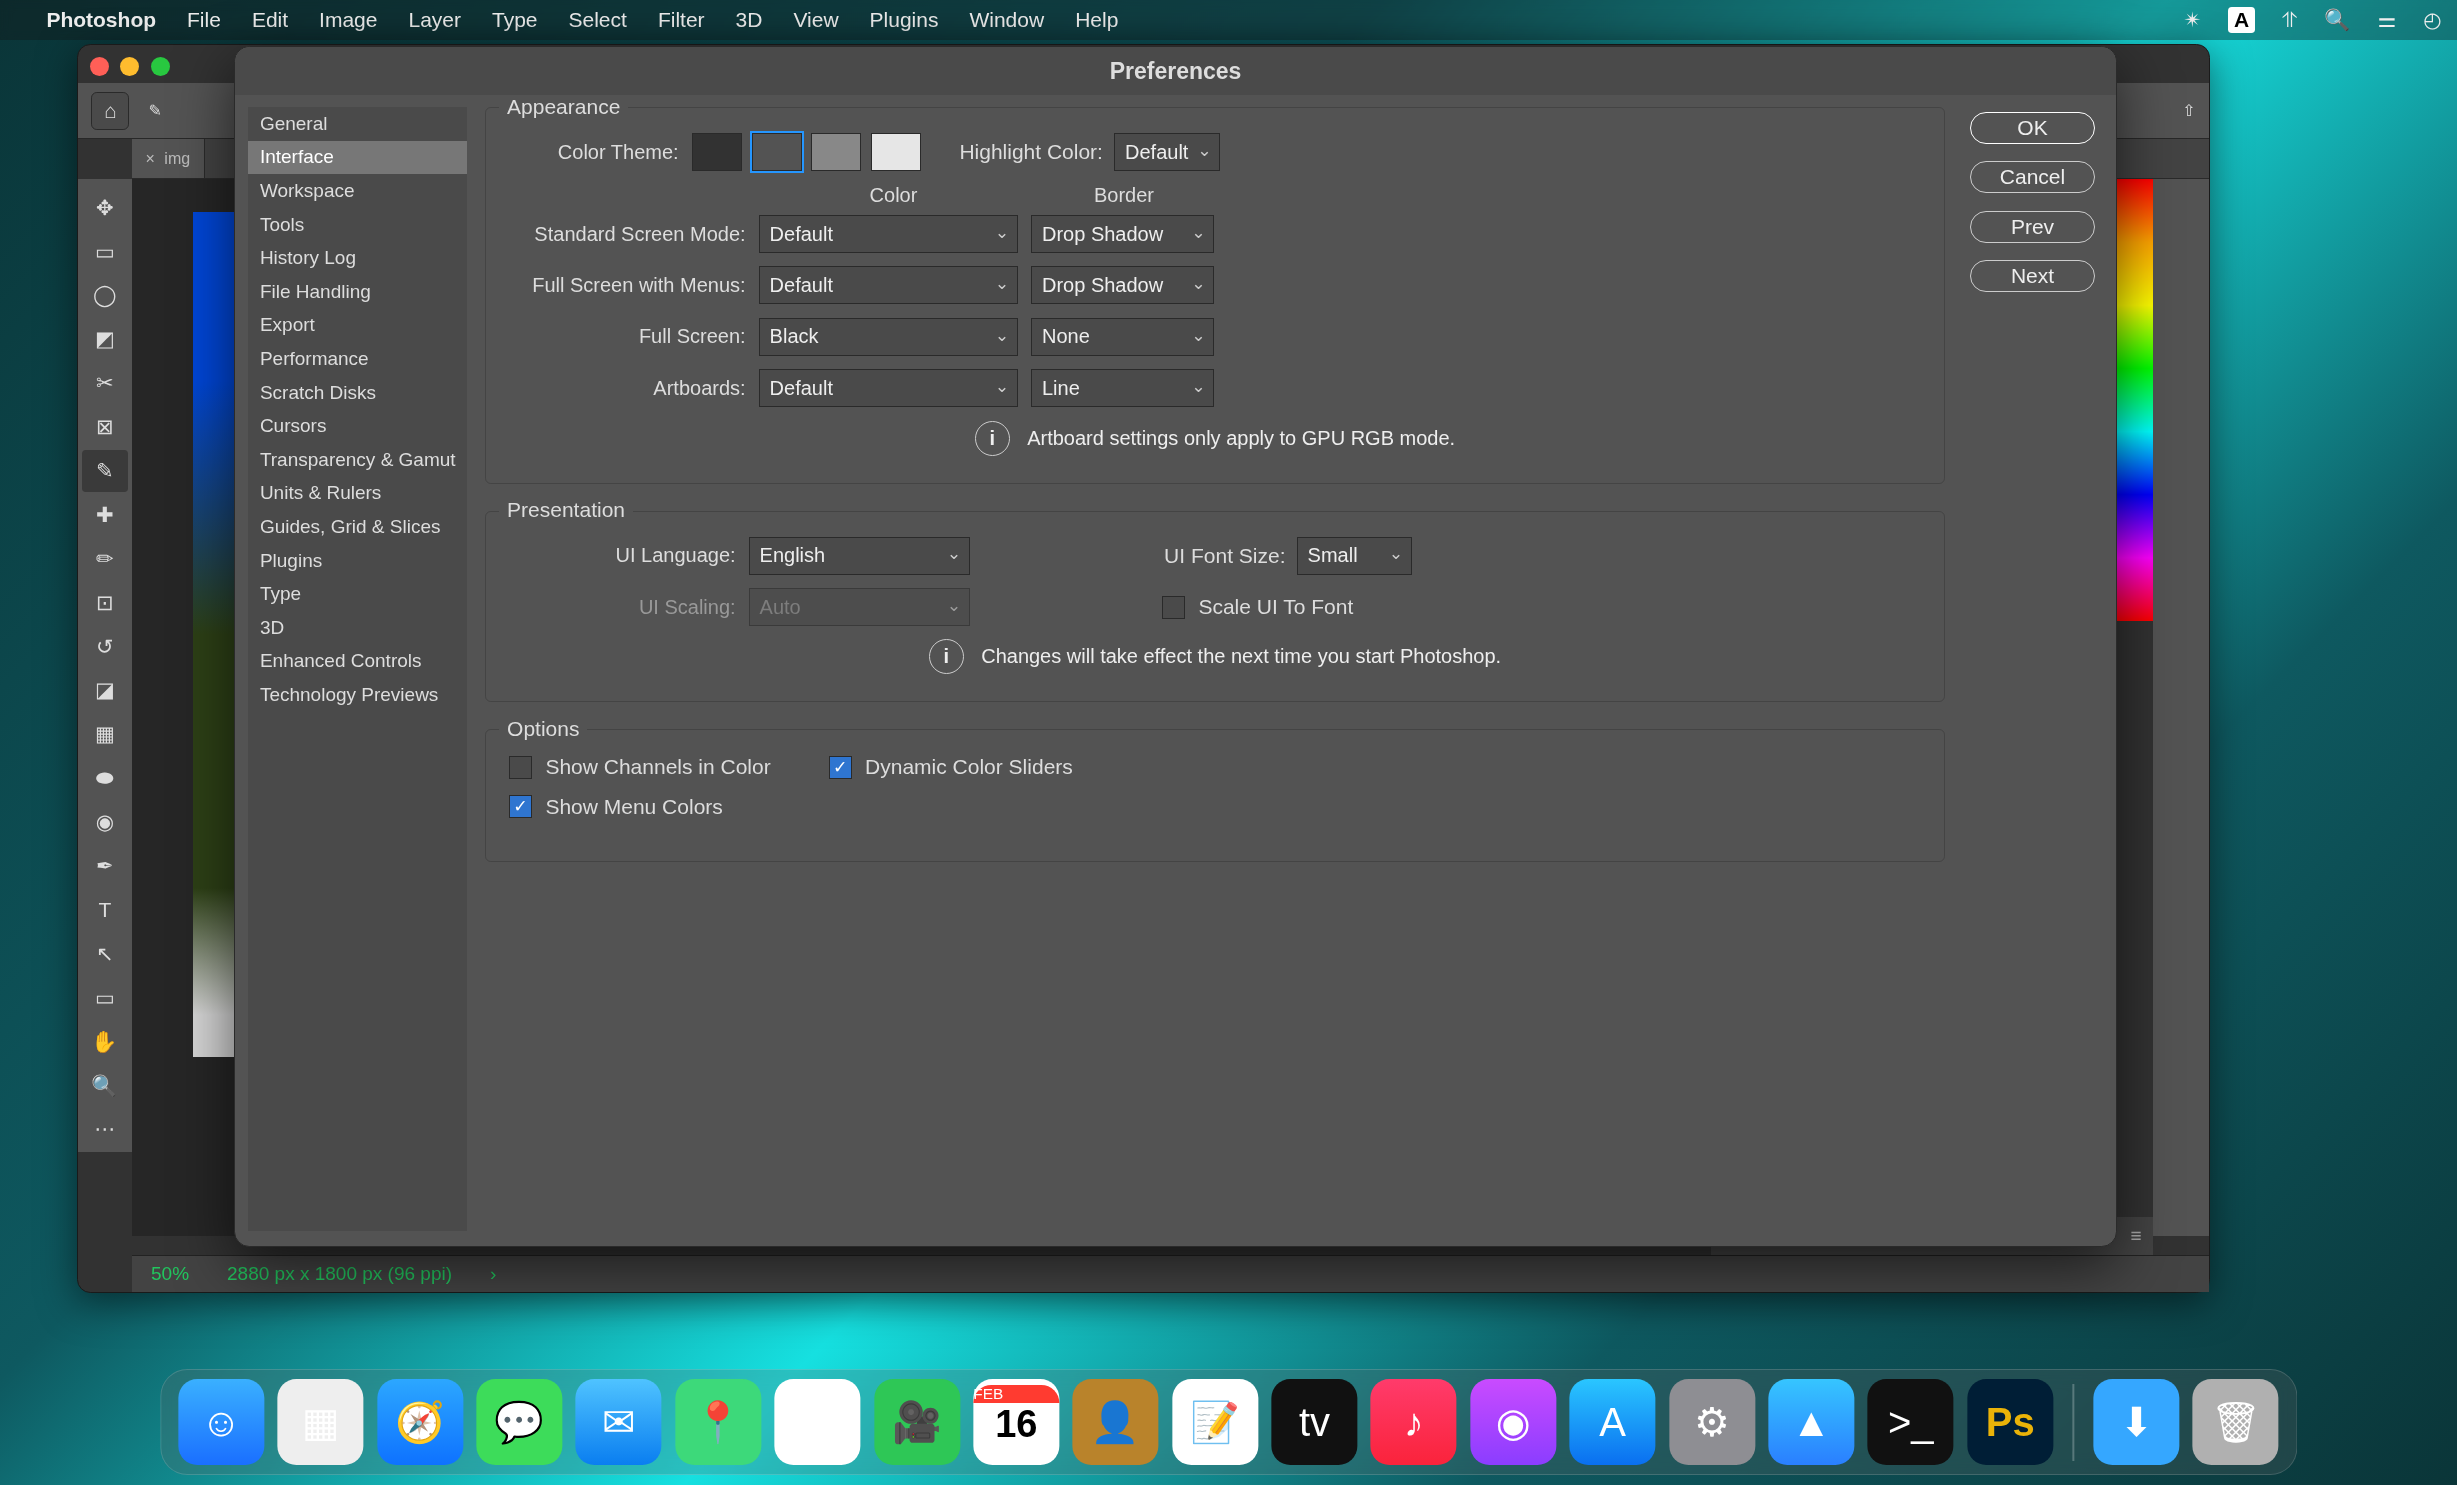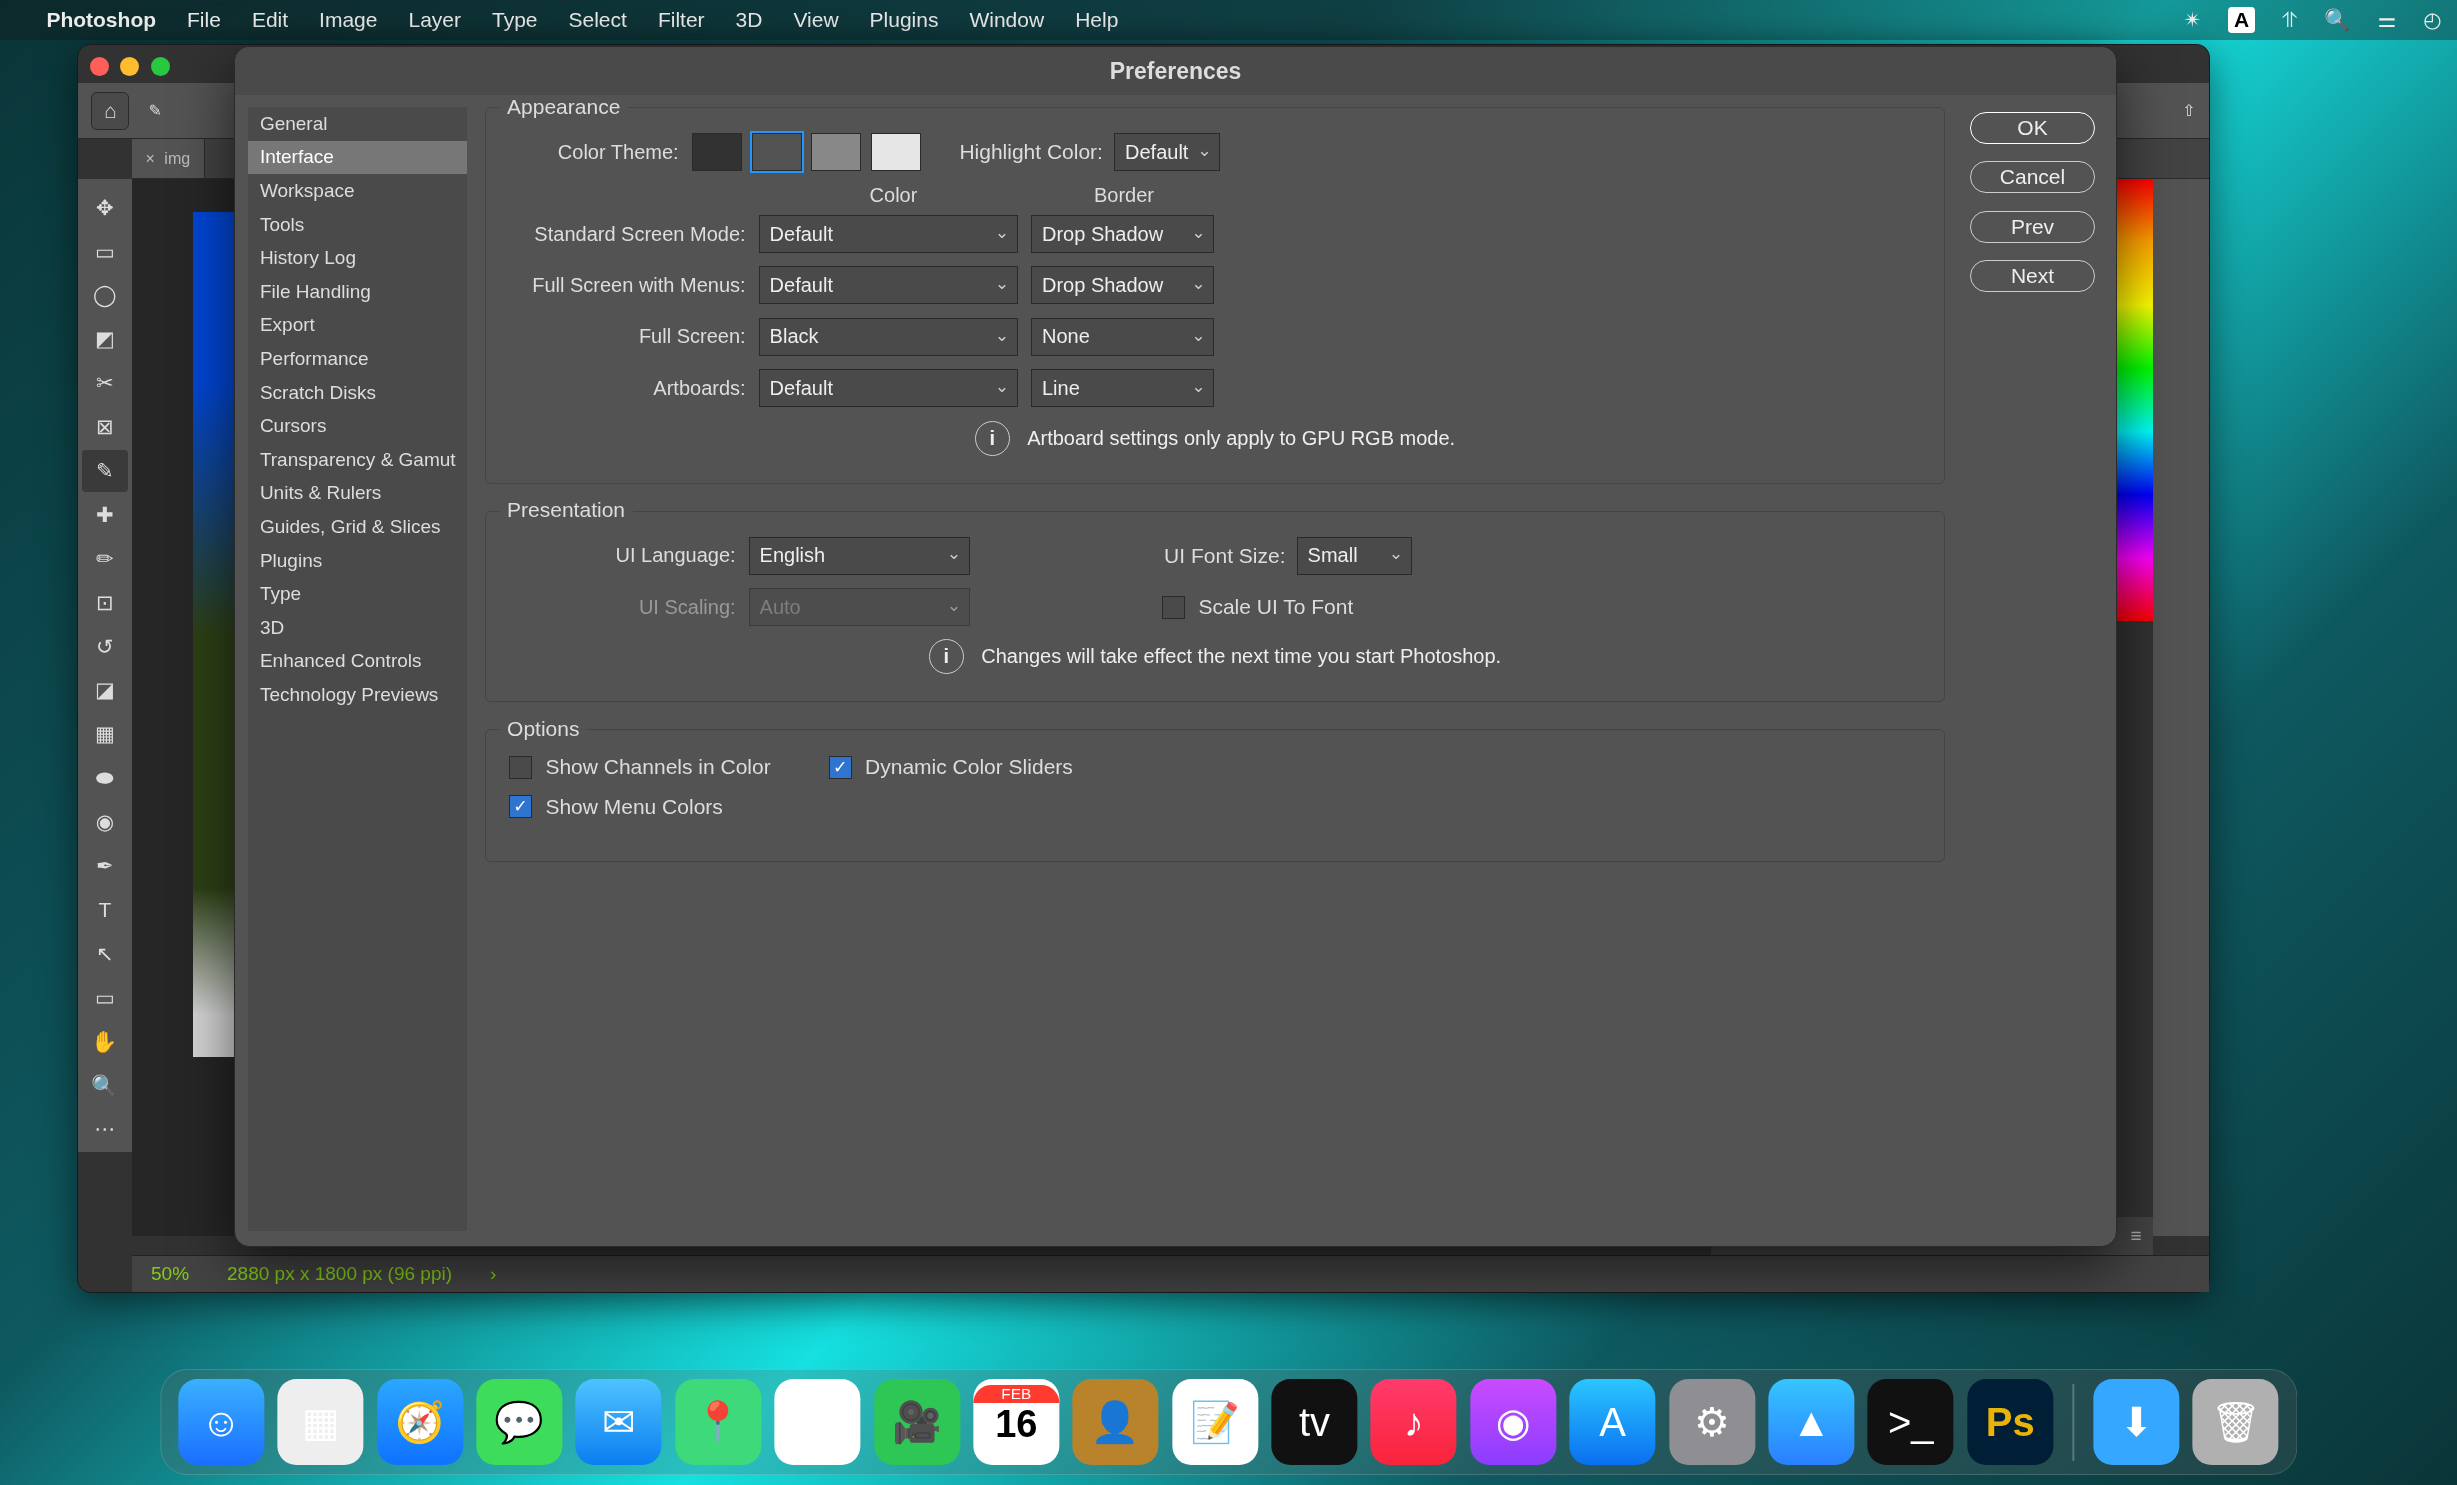--- a/index.html
+++ b/index.html
@@ -13,21 +13,21 @@
 .tl{width:19px;height:19px;border-radius:50%;}
 .optbar{position:absolute;left:0;top:38px;height:56px;width:100%;background:#535353;border-bottom:1px solid #282828;display:flex;align-items:center;padding:0 13.4px;gap:19px;color:#ddd;}
 .homeicon{width:38px;height:38px;background:#4a4a4a;border:1px solid #2a2a2a;border-radius:5.8px;display:flex;align-items:center;justify-content:center;font-size:21px;}
 .toolbar{position:absolute;left:0;top:134px;width:54px;background:#535353;padding-top:5.8px;}
 .tool{width:46px;height:42px;margin:1.9px 3.8px;display:flex;align-items:center;justify-content:center;color:#ddd;font-size:21px;border-radius:3.8px;}
 .tool.sel{background:#3a3a3a;}
 .doc-tabbar{position:absolute;left:54px;top:94px;right:0;height:40px;background:#434343;display:flex;align-items:center;color:#bbb;border-bottom:1px solid #2a2a2a;}
 .doc-tab{padding:0 13.4px;height:100%;display:flex;align-items:center;gap:9.6px;background:#535353;border-right:1px solid #2a2a2a;}
 .canvas{position:absolute;left:54px;top:134px;width:1499px;height:1057px;background:#262626;}
 .imgthumb{position:absolute;left:115px;top:167px;width:163px;height:845px;background:linear-gradient(#0046d6 0%,#0046d6 20%,#2d4016 50%,#2d4016 80%,#d5d5d5 95%);}
-.statusbar{position:absolute;left:54px;bottom:0;right:0;height:37px;background:#434343;color:#84cc16;display:flex;align-items:center;padding:0 19px;gap:38px;font-size:19px;border-top:1px solid #222;}
+.statusbar{position:absolute;left:54px;bottom:0;right:0;height:37px;background:#434343;color:#22c55e;display:flex;align-items:center;padding:0 19px;gap:38px;font-size:19px;border-top:1px solid #222;}
 .rpanel{position:absolute;right:0;top:134px;width:56px;height:1057px;background:#535353;}
 .colorstrip{position:absolute;right:56px;top:134px;width:38px;height:442px;background:linear-gradient(red,orange,yellow,lime,cyan,blue,magenta,red);}
 .ptabs{position:absolute;right:56px;bottom:37px;height:38px;width:442px;background:#434343;color:#aaa;display:flex;align-items:center;padding:0 11.5px;gap:23px;font-size:19px;}
 .ptabs .a{color:#fff;font-weight:600;}
 
 .prefs{position:absolute;left:234px;top:46px;width:1883px;height:1201px;background:#535353;border-radius:15.4px;box-shadow:0 19px 58px rgba(0,0,0,.6);border:1px solid #2a2a2a;color:#ddd;font-size:21px;}
 .prefs-title{position:absolute;left:0;top:0;width:100%;height:48px;background:#4a4a4a;display:flex;align-items:center;justify-content:center;font-size:23px;font-weight:600;border-radius:15.4px 15.4px 0 0;}
 .sidebar{position:absolute;left:13.4px;top:60px;width:219px;height:1124px;background:#4a4a4a;}
 .side-item{padding:5.8px 11.5px;font-size:19px;cursor:pointer;}
 .side-item.active{background:#777;color:#fff;}
@@ -269,21 +269,21 @@
 <div class="dock">
   <div class="dicon" style="background:linear-gradient(#3ab0ff,#1a6fff)">☺</div>
   <div class="dicon" style="background:#eee">▦</div>
   <div class="dicon" style="background:linear-gradient(#2ca7ff,#0e72ff)">🧭</div>
   <div class="dicon" style="background:#3ddc5a">💬</div>
   <div class="dicon" style="background:linear-gradient(#4fc3ff,#0a7ef0)">✉</div>
   <div class="dicon" style="background:#3dd97a">📍</div>
   <div class="dicon" style="background:#fff">✿</div>
   <div class="dicon" style="background:#2ec756">🎥</div>
   <div class="dicon" style="background:#fff;display:flex;flex-direction:column;justify-content:flex-start;align-items:center;padding-top:5.8px">
-    <span style="background:#ff3b30;color:#fff;font-size:15.4px;width:100%;text-align:center;border-radius:19px 19px 0 0">FEB</span>
+    <span style="background:#ff3b30;color:#fff;font-size:15.4px;width:100%;text-align:left;border-radius:19px 19px 0 0">FEB</span>
     <span style="color:#000;font-size:38px;font-weight:700">16</span>
   </div>
   <div class="dicon" style="background:#b9832b">👤</div>
   <div class="dicon" style="background:#fff">📝</div>
   <div class="dicon" style="background:#111">tv</div>
   <div class="dicon" style="background:linear-gradient(#ff3b6b,#fa233b)">♪</div>
   <div class="dicon" style="background:linear-gradient(#c94bff,#8b3dff)">◉</div>
   <div class="dicon" style="background:linear-gradient(#2ac6ff,#0a6ff0)">A</div>
   <div class="dicon" style="background:#8e8e93">⚙</div>
   <div class="dicon" style="background:linear-gradient(#36c5ff,#2a7fff)">▲</div>

